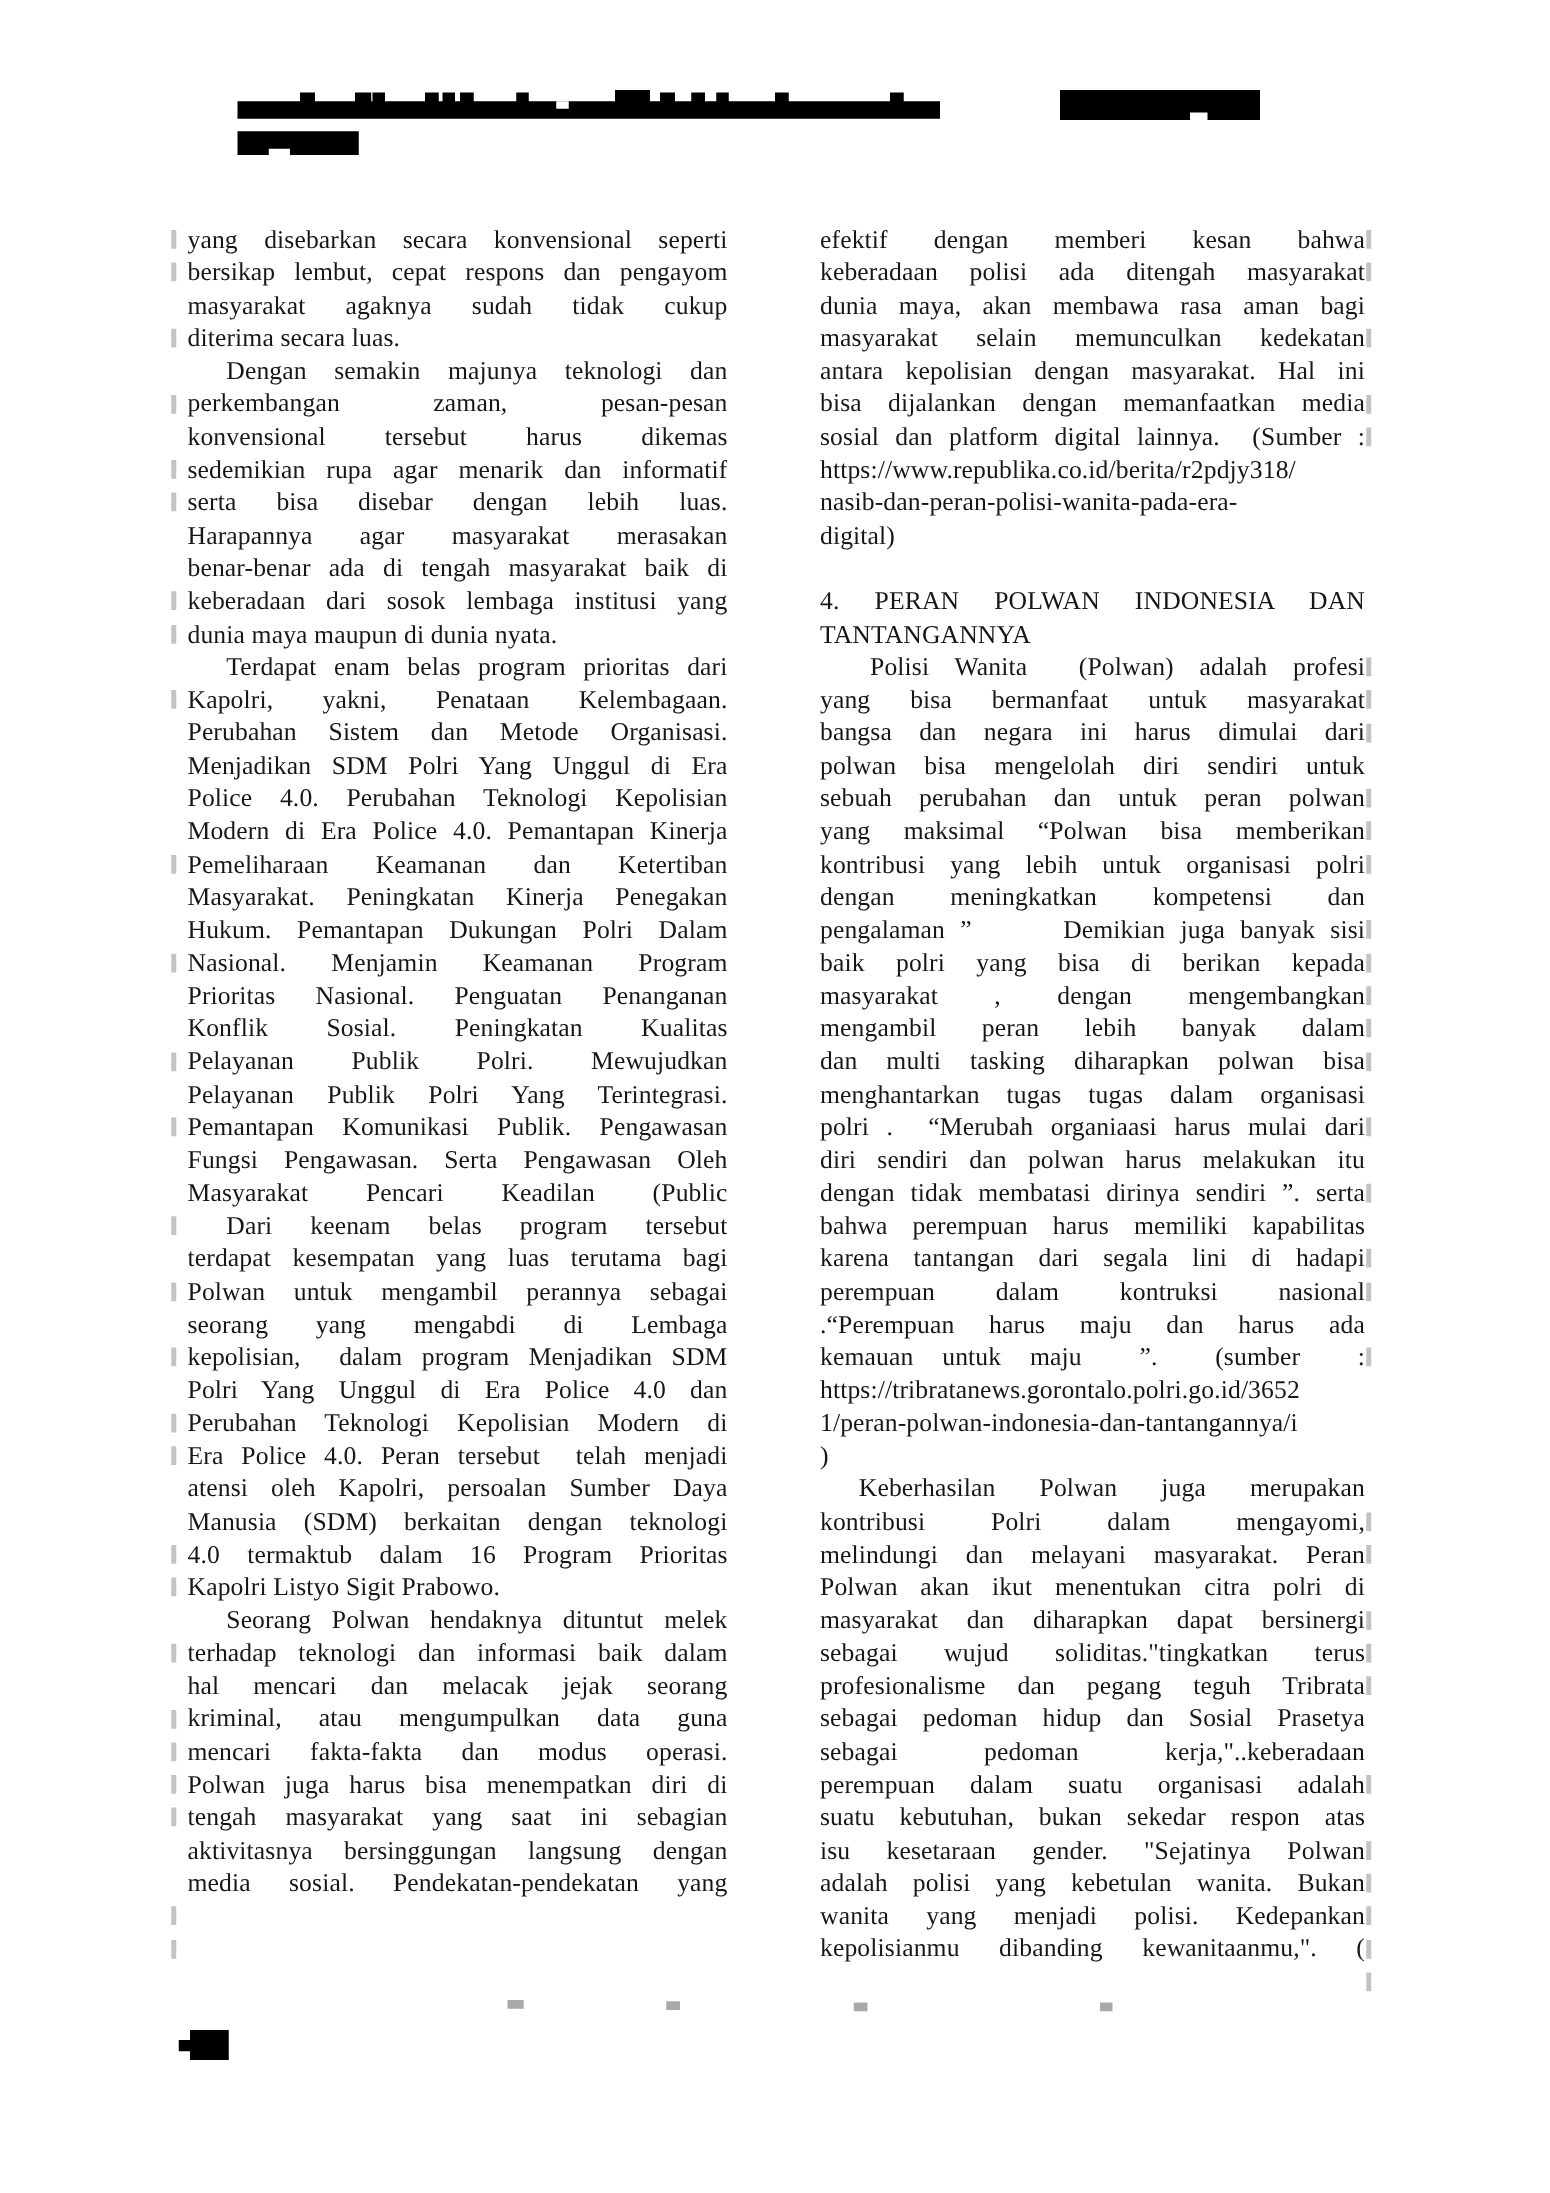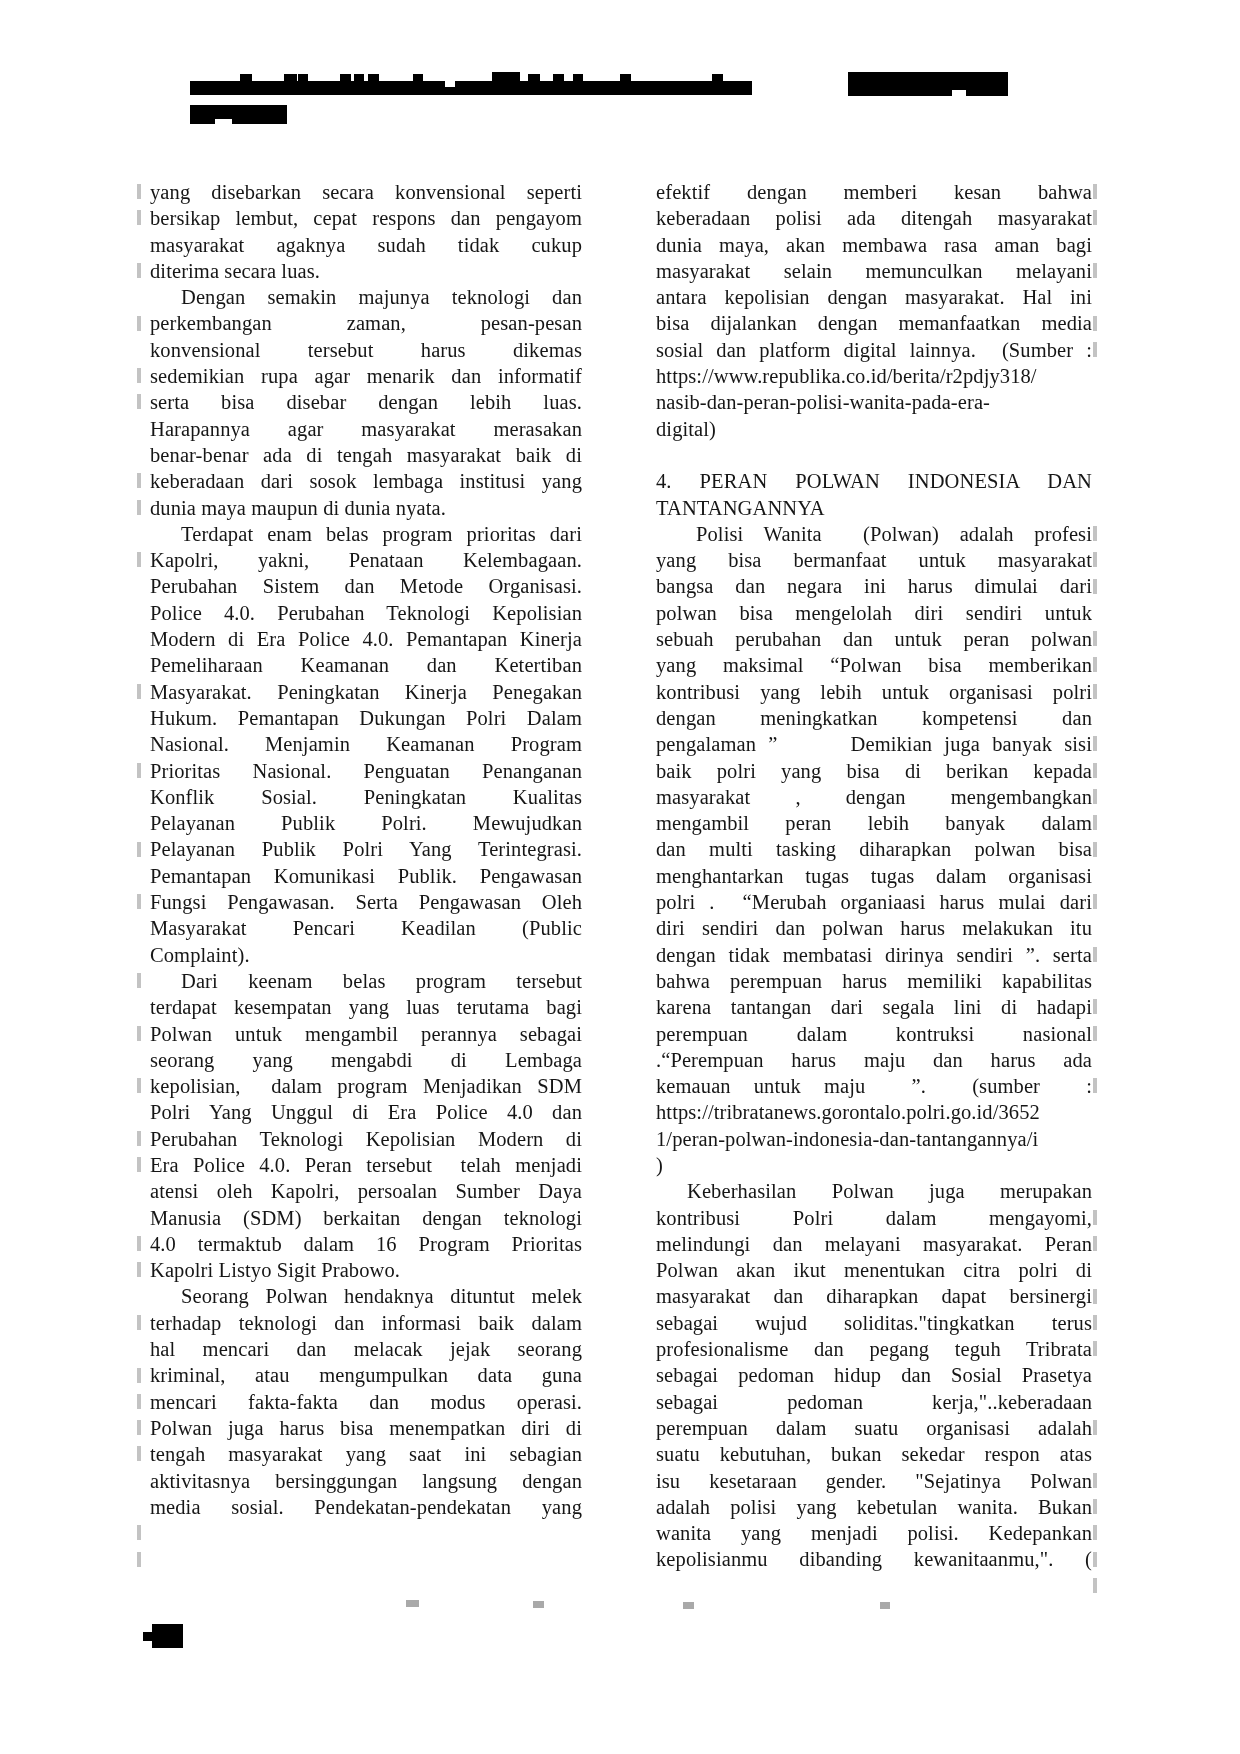--- a/index.html
+++ b/index.html
@@ -61,34 +61,34 @@
       <div class="ln j">konvensional tersebut harus dikemas</div>
       <div class="ln j">sedemikian rupa agar menarik dan informatif</div>
       <div class="ln j">serta bisa disebar dengan lebih luas.</div>
       <div class="ln j">Harapannya agar masyarakat merasakan</div>
       <div class="ln j">benar-benar ada di tengah masyarakat baik di</div>
       <div class="ln j">keberadaan dari sosok lembaga institusi yang</div>
       <div class="ln l">dunia maya maupun di dunia nyata.</div>
       <div class="ln j ind">Terdapat enam belas program prioritas dari</div>
       <div class="ln j">Kapolri, yakni, Penataan Kelembagaan.</div>
       <div class="ln j">Perubahan Sistem dan Metode Organisasi.</div>
+      <div class="ln j">Menjadikan SDM Polri Yang Unggul di Era</div>
       <div class="ln j">Police 4.0. Perubahan Teknologi Kepolisian</div>
       <div class="ln j">Modern di Era Police 4.0. Pemantapan Kinerja</div>
       <div class="ln j">Pemeliharaan Keamanan dan Ketertiban</div>
       <div class="ln j">Masyarakat. Peningkatan Kinerja Penegakan</div>
       <div class="ln j">Hukum. Pemantapan Dukungan Polri Dalam</div>
       <div class="ln j">Nasional. Menjamin Keamanan Program</div>
       <div class="ln j">Prioritas Nasional. Penguatan Penanganan</div>
       <div class="ln j">Konflik Sosial. Peningkatan Kualitas</div>
       <div class="ln j">Pelayanan Publik Polri. Mewujudkan</div>
       <div class="ln j">Pelayanan Publik Polri Yang Terintegrasi.</div>
       <div class="ln j">Pemantapan Komunikasi Publik. Pengawasan</div>
       <div class="ln j">Fungsi Pengawasan. Serta Pengawasan Oleh</div>
       <div class="ln j">Masyarakat Pencari Keadilan (Public</div>
-      <div class="ln l">Complaint).</div>
       <div class="ln j ind">Dari keenam belas program tersebut</div>
       <div class="ln j">terdapat kesempatan yang luas terutama bagi</div>
       <div class="ln j">Polwan untuk mengambil perannya sebagai</div>
       <div class="ln j">seorang yang mengabdi di Lembaga</div>
       <div class="ln j">kepolisian,&nbsp; dalam program Menjadikan SDM</div>
       <div class="ln j">Polri Yang Unggul di Era Police 4.0 dan</div>
       <div class="ln j">Perubahan Teknologi Kepolisian Modern di</div>
       <div class="ln j">Era Police 4.0. Peran tersebut&nbsp; telah menjadi</div>
       <div class="ln j">atensi oleh Kapolri, persoalan Sumber Daya</div>
       <div class="ln j">Manusia (SDM) berkaitan dengan teknologi</div>
@@ -101,21 +101,21 @@
       <div class="ln j">mencari fakta-fakta dan modus operasi.</div>
       <div class="ln j">Polwan juga harus bisa menempatkan diri di</div>
       <div class="ln j">tengah masyarakat yang saat ini sebagian</div>
       <div class="ln j">aktivitasnya bersinggungan langsung dengan</div>
       <div class="ln j">media sosial. Pendekatan-pendekatan yang</div>
     </div>
   <div id="colR" class="col colR">
       <div class="ln j">efektif dengan memberi kesan bahwa</div>
       <div class="ln j">keberadaan polisi ada ditengah masyarakat</div>
       <div class="ln j">dunia maya, akan membawa rasa aman bagi</div>
-      <div class="ln j">masyarakat selain memunculkan melayani</div>
+      <div class="ln j">masyarakat selain memunculkan kedekatan</div>
       <div class="ln j">antara kepolisian dengan masyarakat. Hal ini</div>
       <div class="ln j">bisa dijalankan dengan memanfaatkan media</div>
       <div class="ln j">sosial dan platform digital lainnya.&nbsp; (Sumber :</div>
       <div class="ln l url">https://www.republika.co.id/berita/r2pdjy318/</div>
       <div class="ln l url">nasib-dan-peran-polisi-wanita-pada-era-</div>
       <div class="ln l">digital)</div>
       <div class="ln sp"></div>
       <div class="ln j h">4. PERAN POLWAN INDONESIA DAN</div>
       <div class="ln l h">TANTANGANNYA</div>
       <div class="ln j ind2">Polisi Wanita&nbsp; (Polwan) adalah profesi</div>

